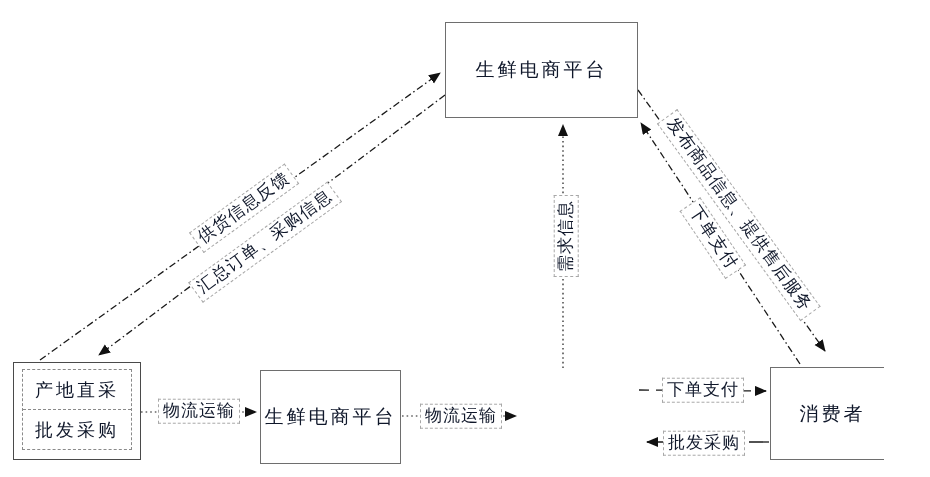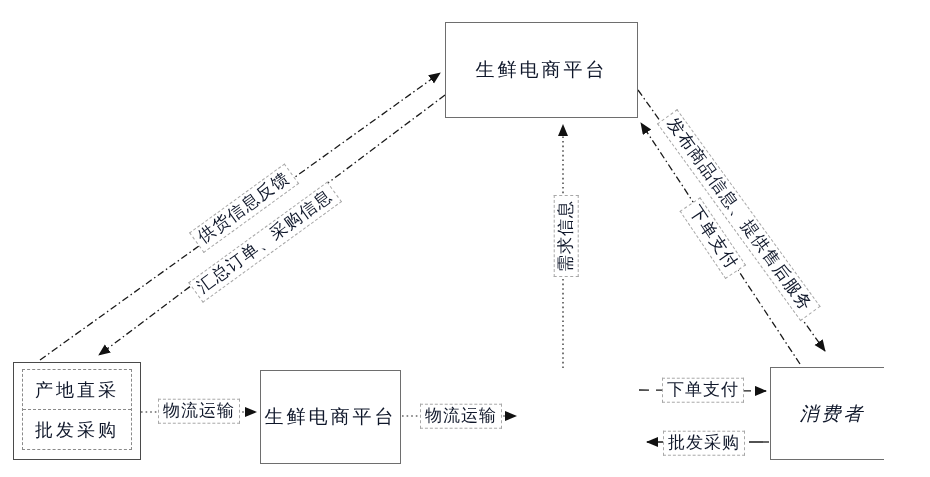--- a/index.html
+++ b/index.html
@@ -22,21 +22,21 @@
     background: #ffffff;
     border: 1px solid #6e6e6e;
     font-size: 19px;
     letter-spacing: 3px;
     box-sizing: border-box;
     white-space: nowrap;
   }
   .node-platform  { left: 445px; top: 22px;  width: 193px; height: 96px; }
   .node-sorting   { left: 260px; top: 370px; width: 141px; height: 94px; }
   .node-store     { left: 520px; top: 368px; width: 118px; height: 95px; }
-  .node-consumer  { left: 770px; top: 367px; width: 125px; height: 93px; font-style: italic; }
+  .node-consumer  { left: 770px; top: 367px; width: 125px; height: 93px; }
 
   .node-sourcing  {
     position: absolute;
     left: 13px; top: 362px; width: 128px; height: 98px;
     background: #ffffff;
     border: 1px solid #4a4a4a;
     box-sizing: border-box;
     padding: 6px 8px 9px 8px;
   }
   .sourcing-inner {

